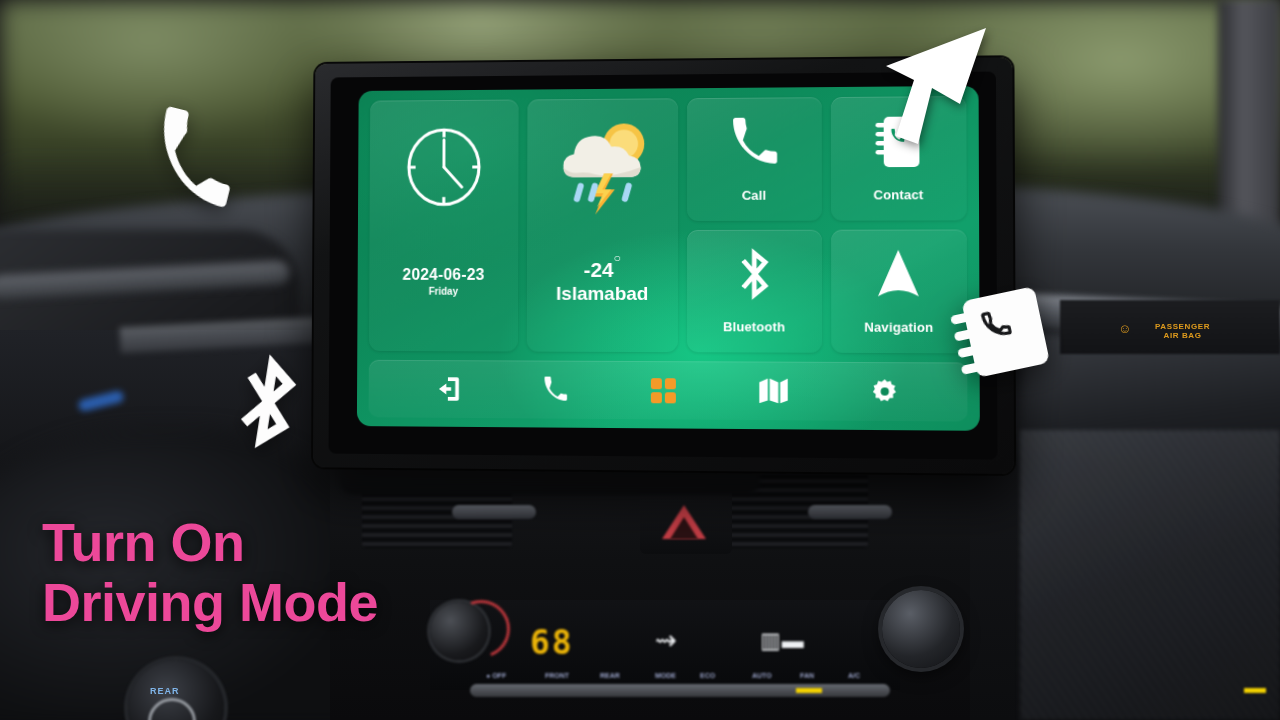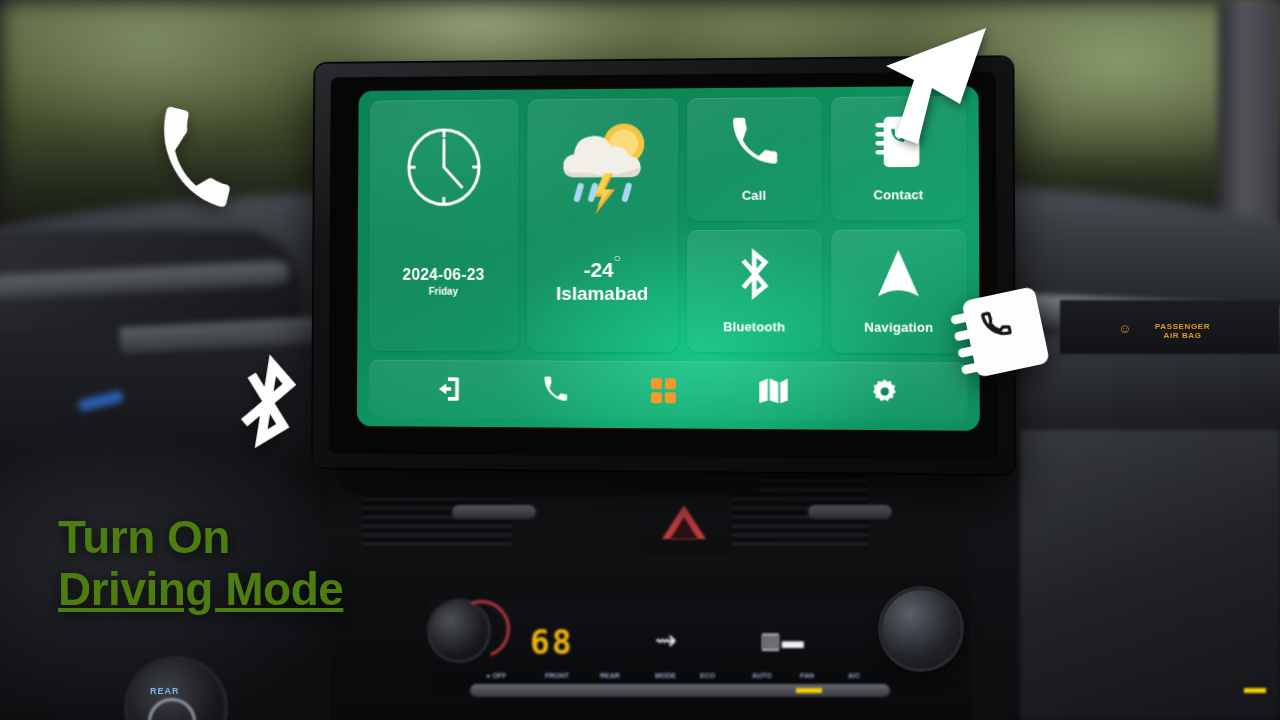--- a/index.html
+++ b/index.html
@@ -283,25 +283,25 @@
   .deco-card{ left:955px; top:292px; transform:rotate(-12deg);
     filter:drop-shadow(0 8px 14px rgba(0,0,0,.5)); }
 
   .cursor{
     position:absolute; left:872px; top:18px;
     filter:drop-shadow(2px 4px 5px rgba(0,0,0,.45));
   }
 
   
   .headline{
-    position:absolute; left:58px; top:512px; color:#4d7c0f;
-    font-size:46px; font-weight:700; line-height:1.12; letter-spacing:-.5px;
+    position:absolute; left:42px; top:512px; color:#ec4899;
+    font-size:54px; font-weight:700; line-height:1.12; letter-spacing:-.5px;
     text-shadow:0 3px 14px rgba(0,0,0,.75);
   }
-  .headline .l2{ display:block;text-decoration:underline; }
+  .headline .l2{ display:block; }
 </style>
 </head>
 <body>
 
 <div id="stage">
 
   <div class="bg">
     <div class="windshield"></div>
     <div class="wind-dark"></div>
     <div class="pillar"></div>

